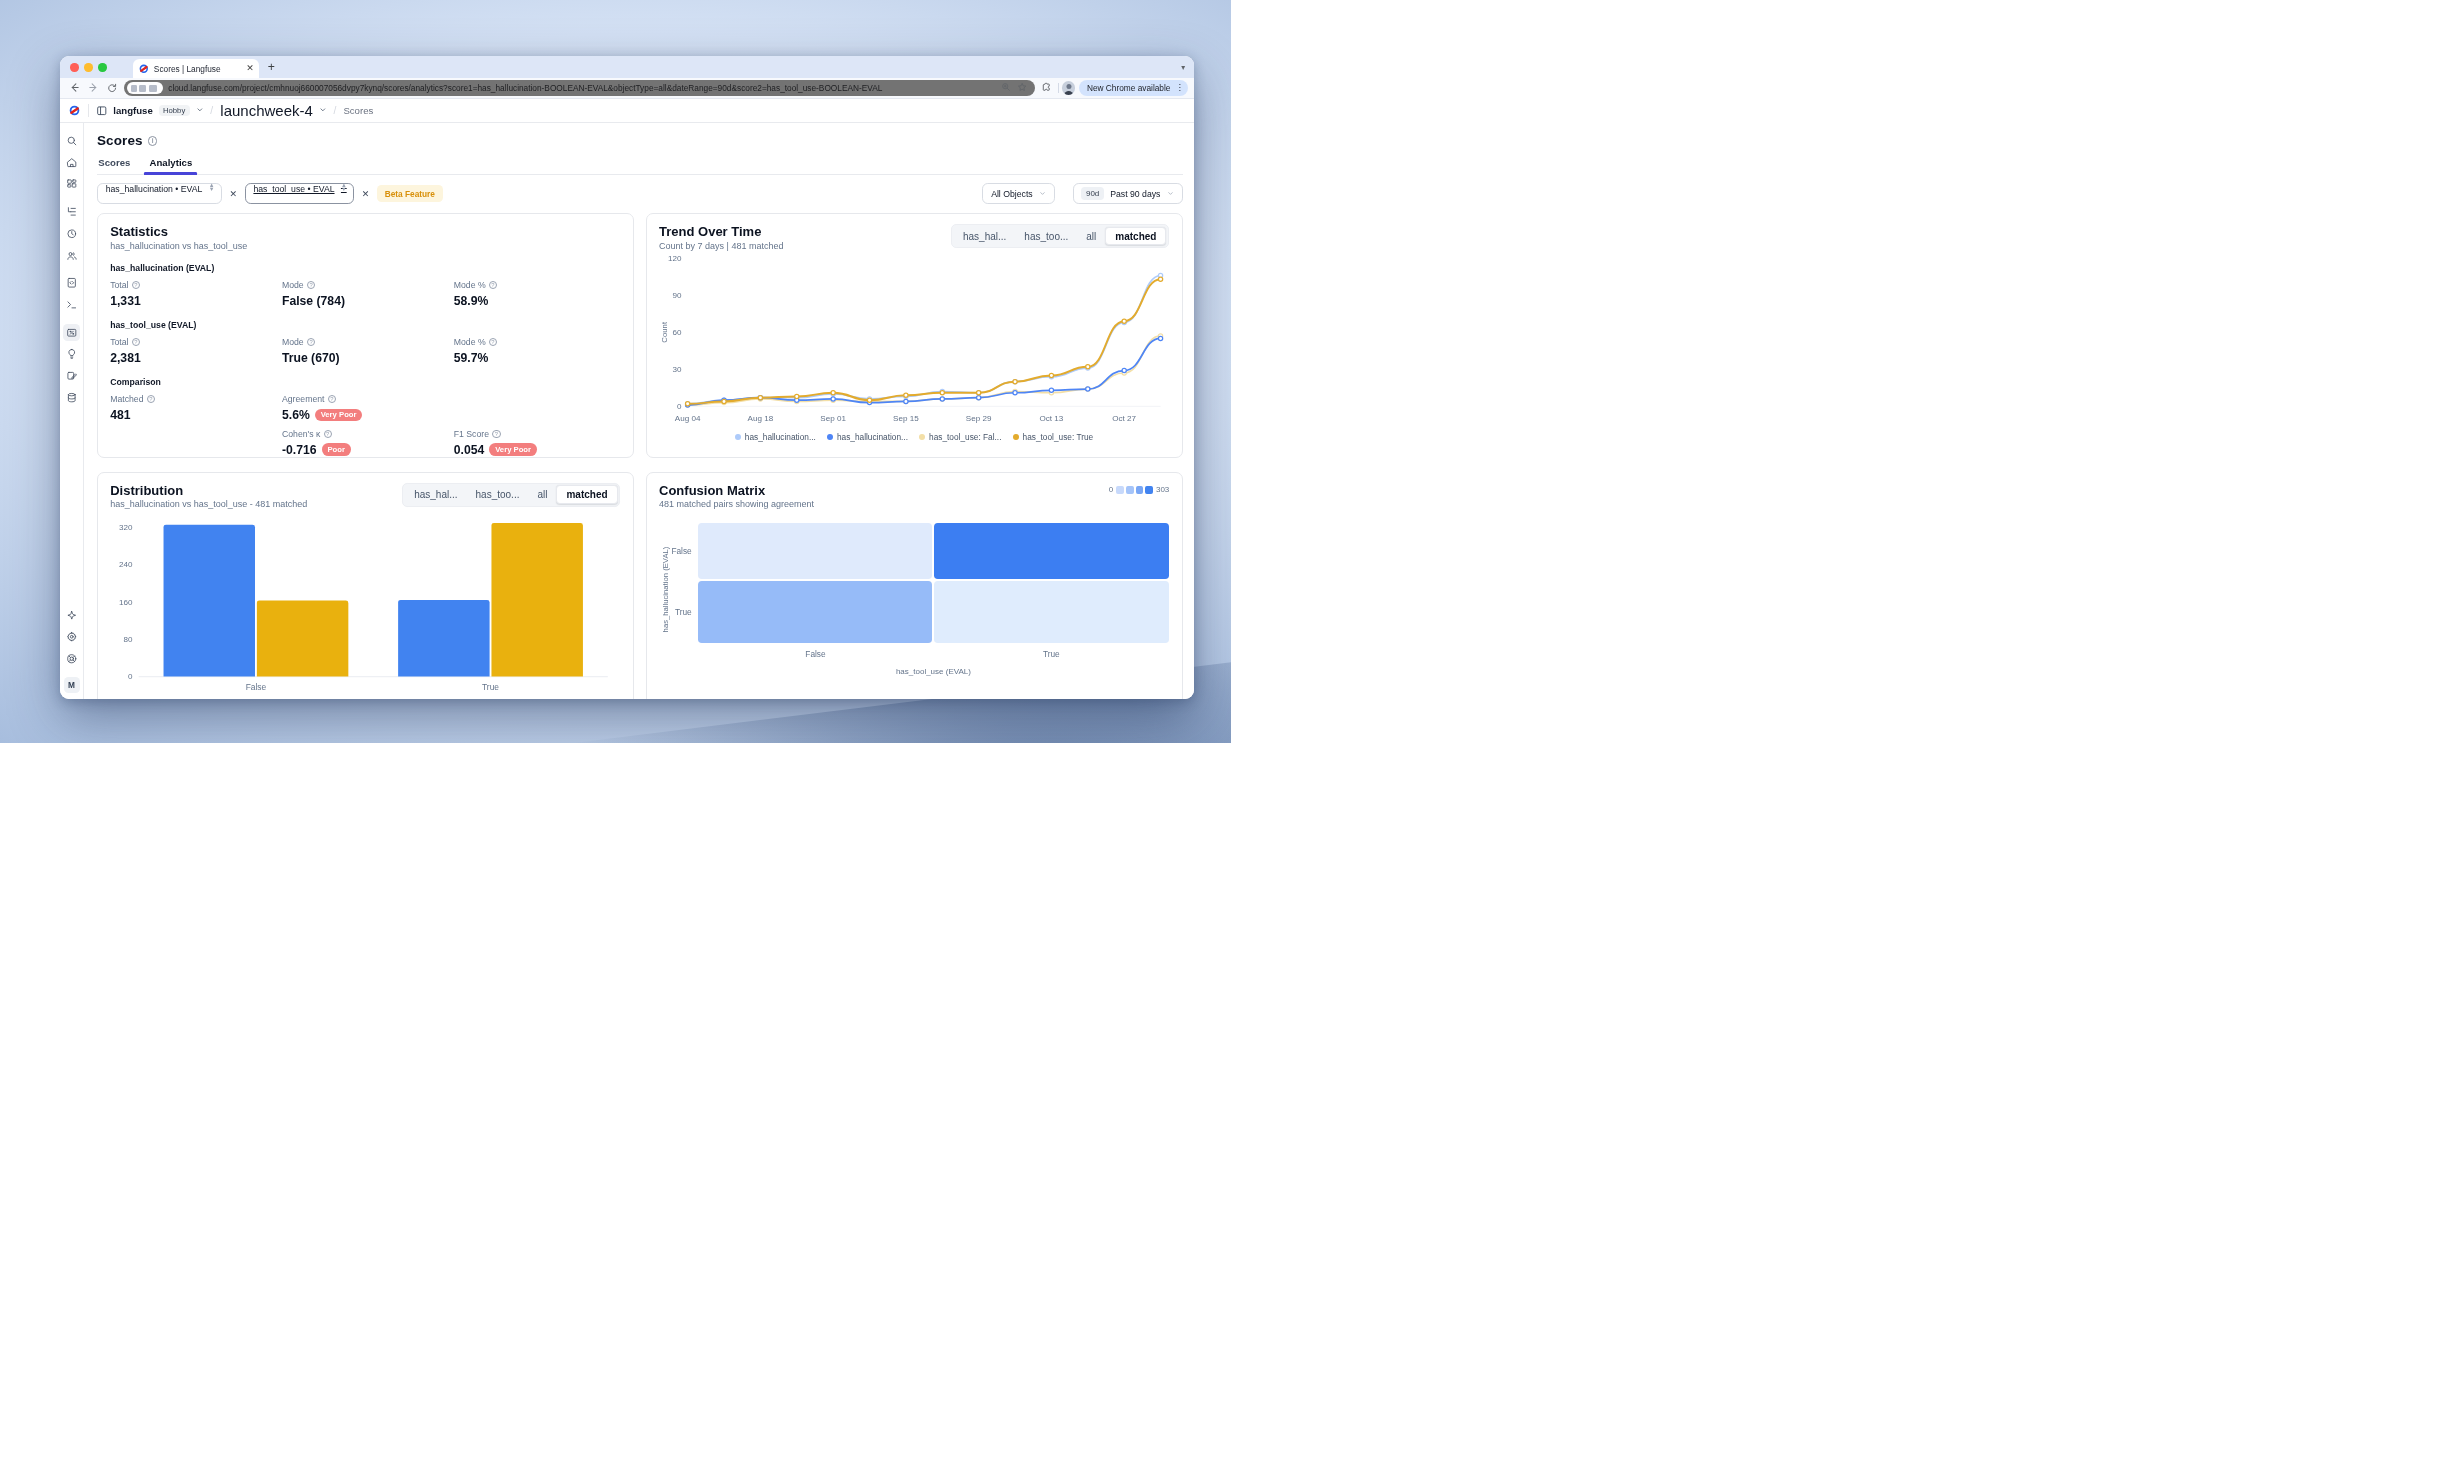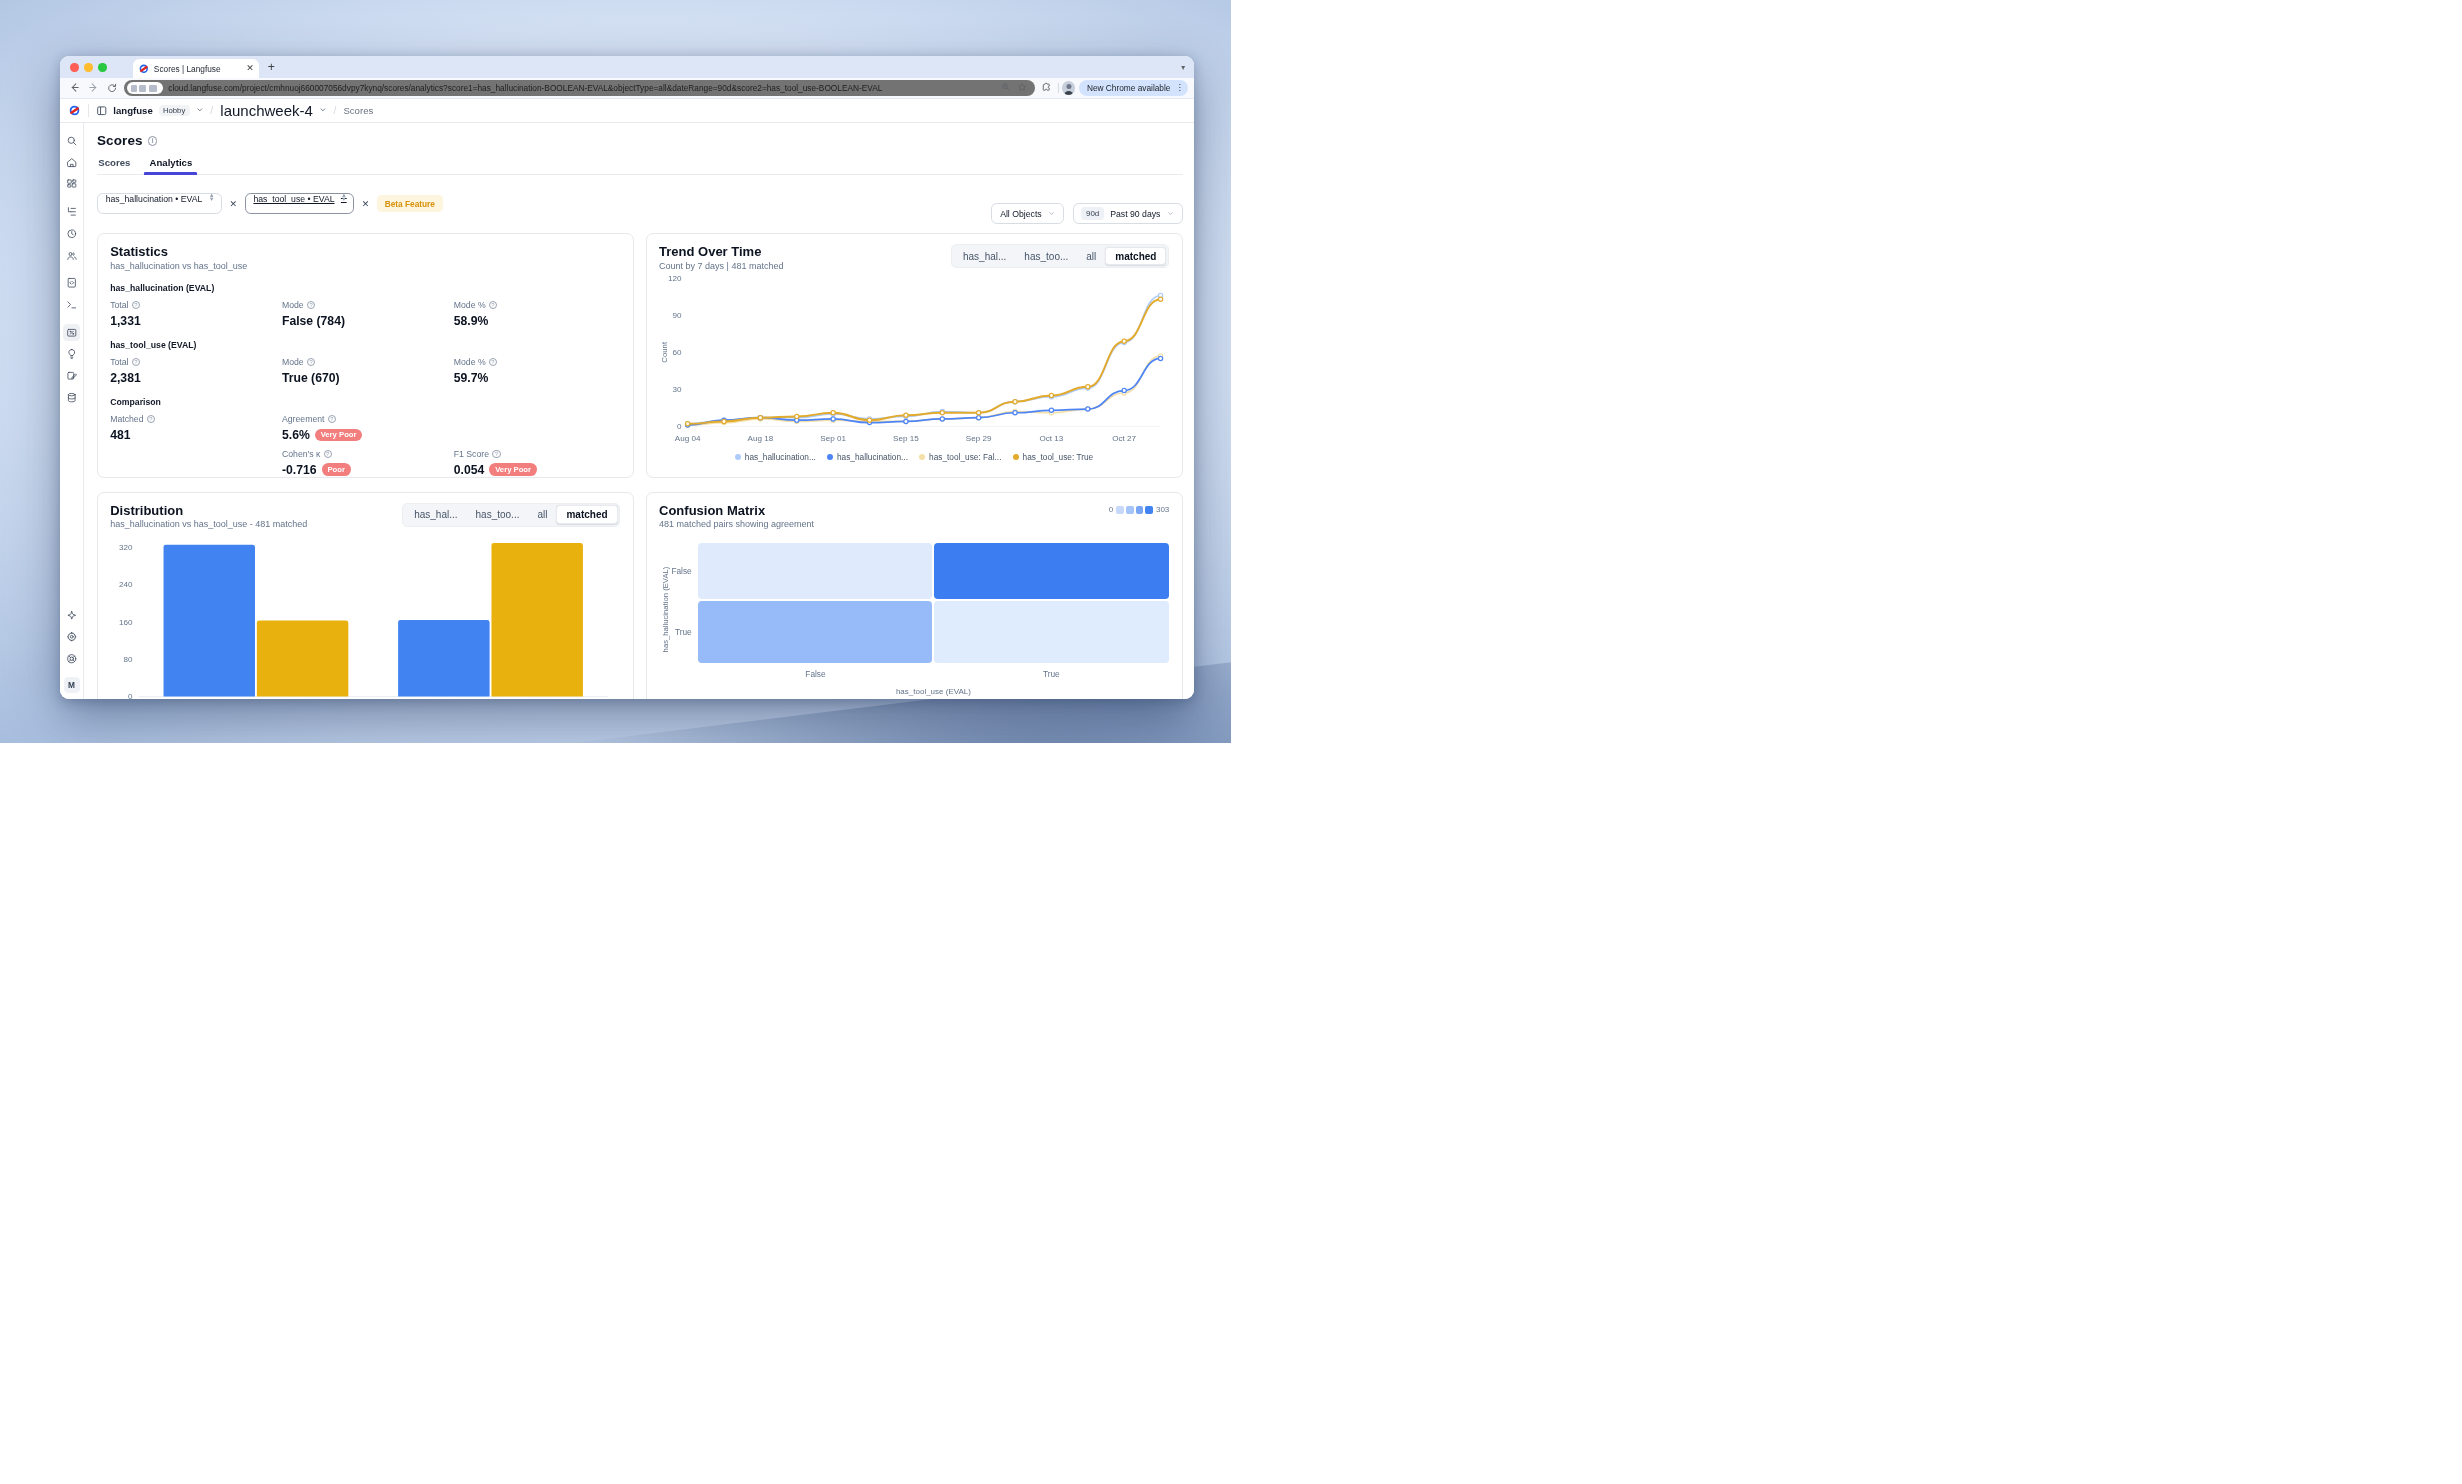--- a/index.html
+++ b/index.html
@@ -79,21 +79,21 @@
   .tabs-row { display: flex; gap: 16.7px; margin-top: 9px; border-bottom: 0.6px solid #e8eaee; }
   .ptab { font-size: 9.6px; font-weight: 600; color: #3f4a5c; padding: 0 1.3px 5.8px; position: relative; }
   .ptab.active { color: #0b1220; }
   .ptab.active::after { content:""; position: absolute; left: -3.8px; right: -3.8px; bottom: -0.6px; height: 2.6px; background: #4744d8; border-radius: 1.3px 1.3px 0 0; }
   .filter-row { display: flex; align-items: center; margin-top: 8.3px; gap: 6.4px; }
   .sel-chip { height: 20.5px; border: 0.6px solid #d8dce3; border-radius: 5.8px; display: flex; align-items: flex-start; gap: 6.4px; padding: 0 6.4px 0 7.7px; font-size: 8.7px; color: #111827; background: #fff; }
   .sel-chip.focused { border: 1.3px solid #8b93a1; box-shadow: 0 0 0 0.6px #fff inset; text-decoration: underline; }
   .updown { display: flex; flex-direction: column; color: #9aa3b2; line-height: .55; font-size: 5.8px; }
   .xbtn { color: #3f4a5c; font-size: 9px; padding: 0 1.3px; }
   .beta-badge { font-size: 8.3px; font-weight: 700; color: #d8900a; background: #fdf5dd; border-radius: 4.5px; padding: 3.8px 7.7px; }
-  .filter-right { margin-left: auto; display: flex; gap: 9px; align-items: center; margin-top: 20px; }
+  .filter-right { margin-left: auto; display: flex; gap: 18px; align-items: center; }
   .drop { height: 20.5px; border: 0.6px solid #d8dce3; border-radius: 5.8px; display: flex; align-items: center; gap: 6.4px; padding: 0 7.7px; font-size: 8.7px; color: #111827; background: #fff; }
   .mini-badge { font-size: 8px; color: #374151; background: #eef1f5; border-radius: 3.8px; padding: 1.9px 4.5px; }
   .grid { display: grid; grid-template-columns: 1fr 1fr; gap: 13.5px 12.2px; margin-top: 9.6px; }
   .card { background: #fff; border: 0.6px solid #e6e8ec; border-radius: 7px; padding: 9.6px 12.2px; }
   .card.tall1 { height: 245px; }
   .card.tall2 { height: 239px; }
   .card-title { font-size: 13px; font-weight: 700; color: #0b1220; }
   .card-sub { font-size: 9px; color: #64748b; margin-top: 1.9px; }
   .card-head { display: flex; justify-content: space-between; align-items: flex-start; }
   .seg { background: #f3f5f8; border: 0.6px solid #eceef2; border-radius: 5.1px; padding: 1.9px; display: flex; align-items: center; }

